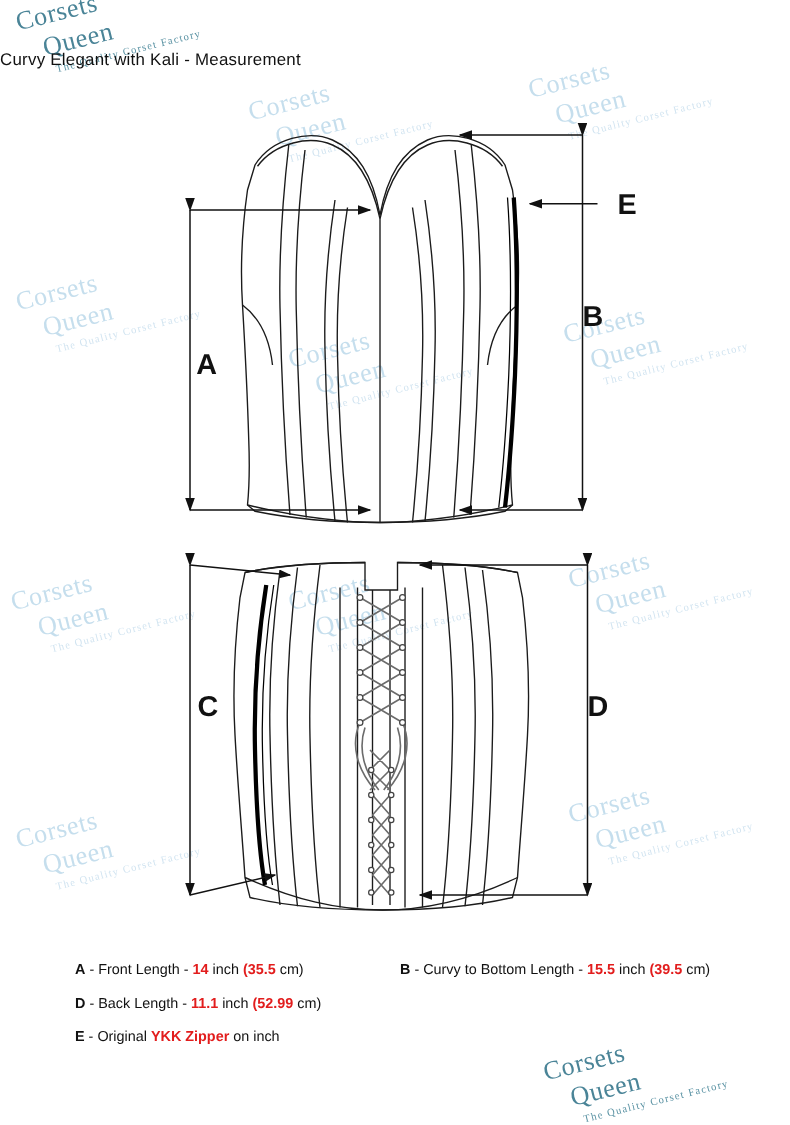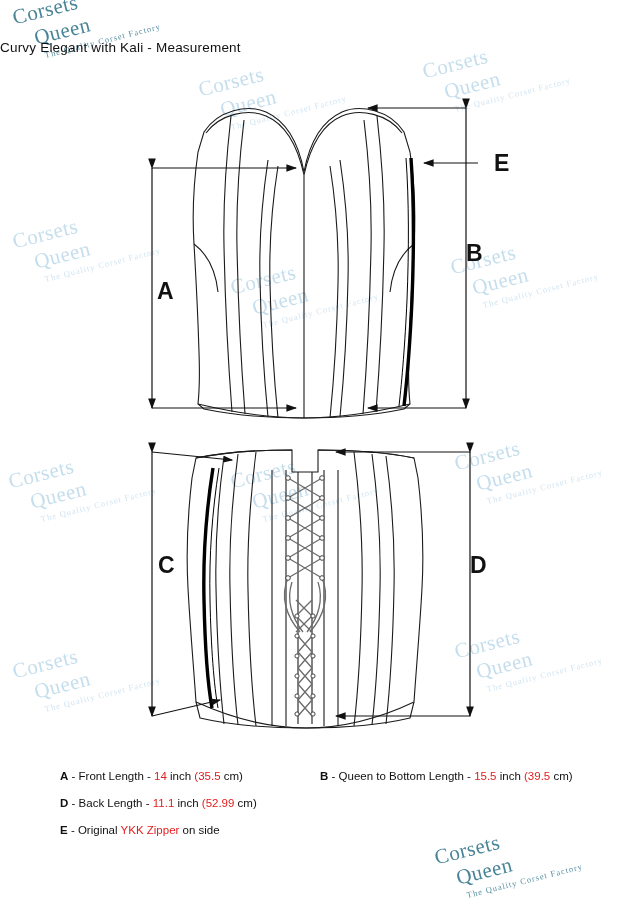--- a/index.html
+++ b/index.html
@@ -56,21 +56,21 @@
 
   
   .legend{
     position:absolute;left:60px;top:770px;width:520px;
     font-size:11.5px;color:#111;line-height:1.15;
   }
   .legend .row{display:flex;margin-bottom:14px;}
   .legend .col{width:50%;}
   .legend .col.full{width:100%;}
   .legend b.letter{font-weight:bold;}
-  .red{color:#e21d1d;font-weight:normal;}
+  .red{color:#e21d1d;font-weight:bold;}
   .legend .unit{color:#111;font-weight:normal;}
 </style>
 </head>
 <body>
 
 <div class="page">
 
   <div class="wm dark" style="left:10px;top:6px;transform:rotate(-14deg);">
     <span class="big"><b>Corsets</b></span>
     <span class="big" style="margin-left:16px;"><b>Queen</b></span>
@@ -331,21 +331,21 @@
         <span>Front Length</span>
         <span>-</span>
         <span class="red">14</span>
         <span class="unit">inch</span>
         <span class="red">(35.5</span>
         <span class="unit">cm)</span>
       </div>
       <div class="col">
         <b class="letter">B</b>
         <span>-</span>
-        <span>Queen to Bottom Length</span>
+        <span>Curvy to Bottom Length</span>
         <span>-</span>
         <span class="red">15.5</span>
         <span class="unit">inch</span>
         <span class="red">(39.5</span>
         <span class="unit">cm)</span>
       </div>
     </div>
 
     <div class="row">
       <div class="col">
@@ -359,18 +359,18 @@
         <span class="unit">cm)</span>
       </div>
     </div>
 
     <div class="row">
       <div class="col full">
         <b class="letter">E</b>
         <span>-</span>
         <span>Original</span>
         <span class="red">YKK Zipper</span>
-        <span>on side</span>
+        <span>on inch</span>
       </div>
     </div>
   </div>
 
 </div>
 
 </body></html>

